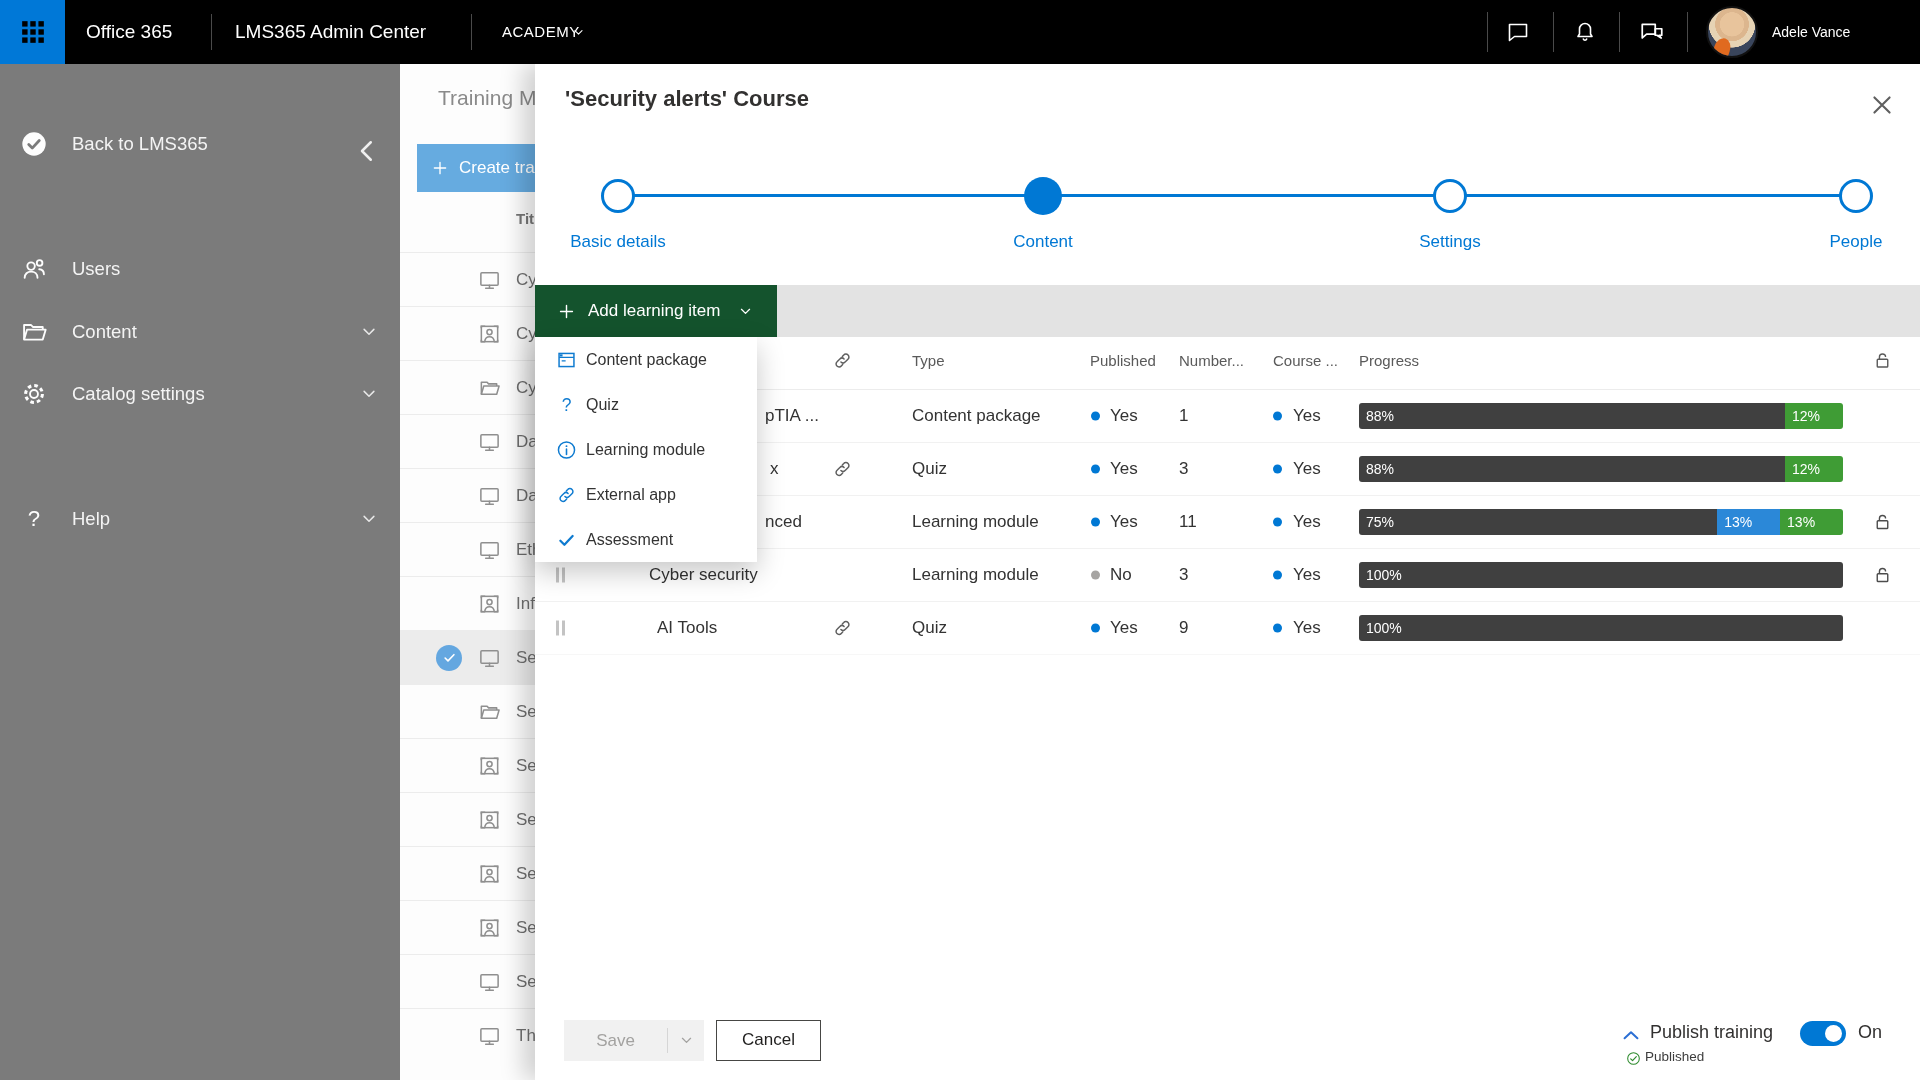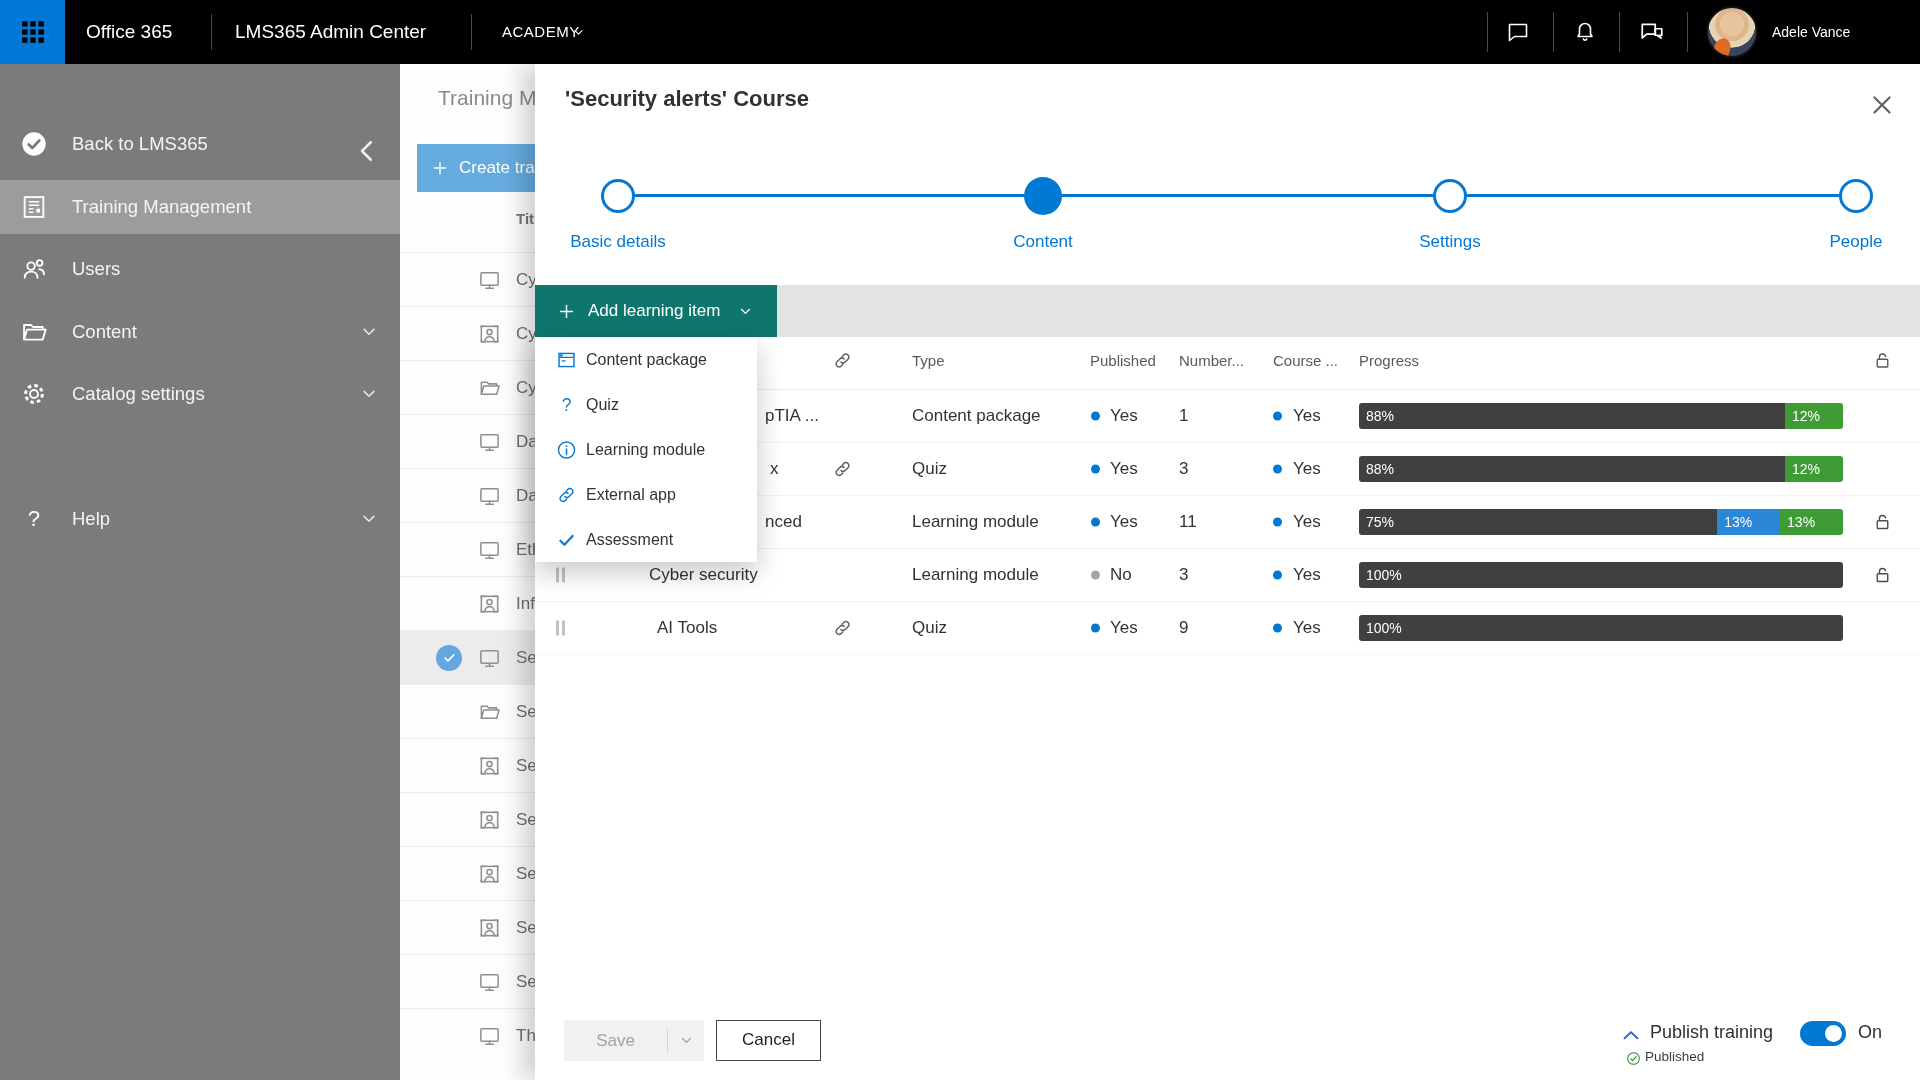--- a/index.html
+++ b/index.html
@@ -49,21 +49,21 @@
            box-shadow:-12px 0 22px rgba(0,0,0,.18); }
   #m-title { left:30px; top:22px; font-size:22px; font-weight:600; color:#323130; white-space:nowrap; }
   #m-close { left:1333px; top:27px; width:28px; height:28px; color:#5f5f5f; cursor:pointer; }
 
   .step-line { top:130px; height:3px; background:#0078d4; }
   .step-circle { position:absolute; border-radius:50%; background:#fff; border:3px solid #0078d4; width:34px; height:34px; top:115px; }
   .step-circle.current { width:38px; height:38px; top:113px; background:#0078d4; border:none; }
   .step-label { position:absolute; top:168px; width:140px; text-align:center; font-size:17px; color:#0078d4; white-space:nowrap; cursor:pointer; }
 
   #gray-band { left:0; top:221px; width:1385px; height:52px; background:#e3e3e3; }
-  #add-btn { left:0; top:221px; width:242px; height:52px; background:#0f766e; color:#fff; display:flex; align-items:center;
+  #add-btn { left:0; top:221px; width:242px; height:52px; background:#14532d; color:#fff; display:flex; align-items:center;
              padding-left:22px; gap:12px; font-size:17px; cursor:pointer; white-space:nowrap;text-align:center; }
 
   #menu { left:0; top:273px; width:222px; height:225px; background:#fff; z-index:30;
           box-shadow:0 10px 26px rgba(0,0,0,.22); }
   .menu-item { position:absolute; left:0; width:222px; height:45px; cursor:pointer; }
   .menu-item .mi { position:absolute; left:21px; top:50%; transform:translateY(-50%); width:21px; height:21px; color:#0f7bd0; }
   .menu-item .ml { position:absolute; left:51px; top:50%; transform:translateY(-50%); font-size:16px; color:#333; white-space:nowrap; }
 
   .th { position:absolute; top:288px; font-size:15px; color:#5a5a5a; white-space:nowrap; }
   #thead-border { left:0; top:325px; width:1385px; height:1px; background:#ececec; }
@@ -261,26 +261,20 @@
     <svg class="ic abs" id="collapse" width="30" height="30">
         <use href="#i-chevron-left"></use>
       </svg>
 
     <div class="sb-item" style="top:53px;">
       <svg class="ic sb-icon">
           <use href="#i-lms365-logo"></use>
         </svg>
       <span class="sb-label">Back to LMS365</span>
     </div>
-    <div class="sb-item active" style="top:116px;">
-      <svg class="ic sb-icon">
-          <use href="#i-training-management"></use>
-        </svg>
-      <span class="sb-label">Training Management</span>
-    </div>
     <div class="sb-item" style="top:178px;">
       <svg class="ic sb-icon">
           <use href="#i-users"></use>
         </svg>
       <span class="sb-label">Users</span>
     </div>
     <div class="sb-item" style="top:241px;">
       <svg class="ic sb-icon">
           <use href="#i-folder"></use>
         </svg>

